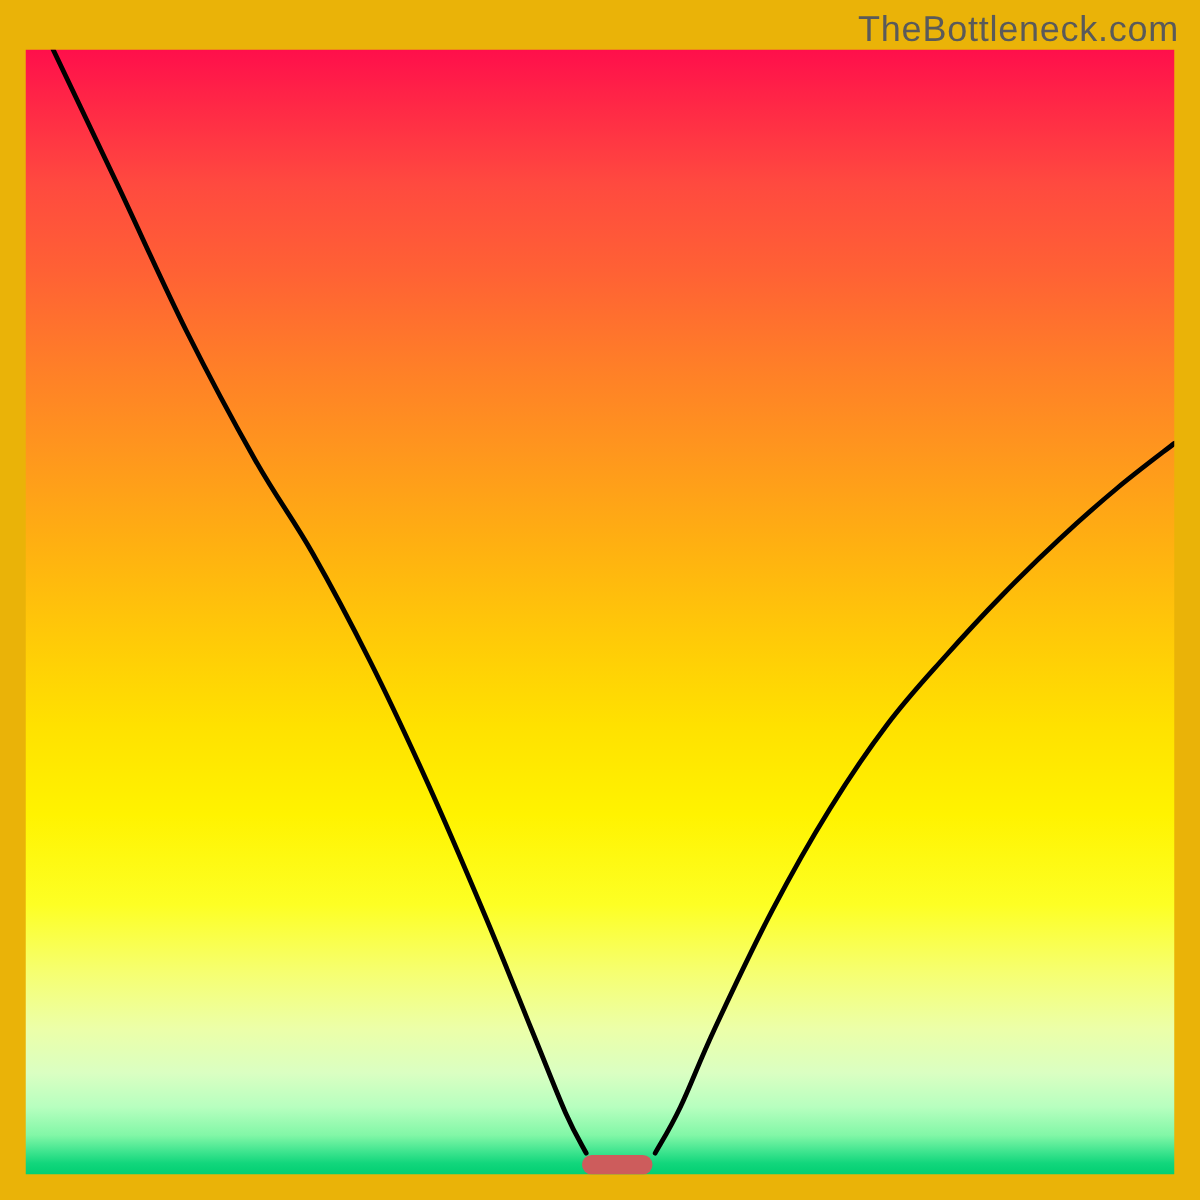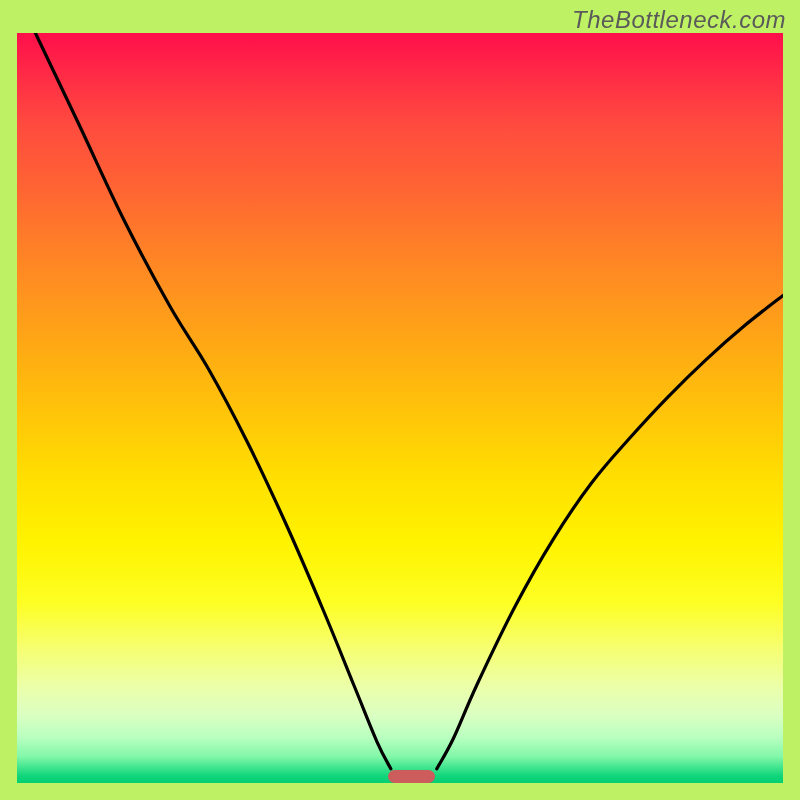--- a/index.html
+++ b/index.html
@@ -8,22 +8,21 @@
     width: 800px;
     height: 800px;
     background: #000;
     font-family: Arial, Helvetica, sans-serif;
     overflow: hidden;
   }
   .frame {
     position: relative;
     width: 800px;
     height: 800px;
-    background: #bef264;
-    font-style: italic;
+    background: #eab308;
   }
   .watermark {
     position: absolute;
     top: 6px;
     right: 14px;
     color: #5a5a5a;
     font-size: 24px;
     letter-spacing: 0.5px;
     font-weight: 400;
     z-index: 10;

